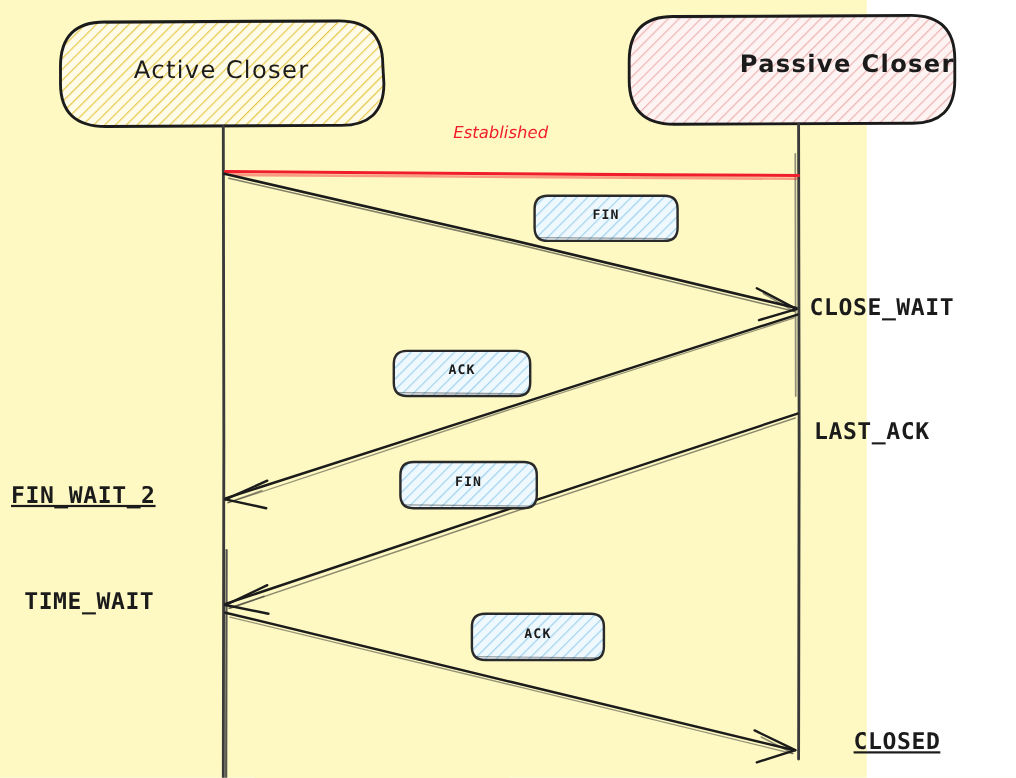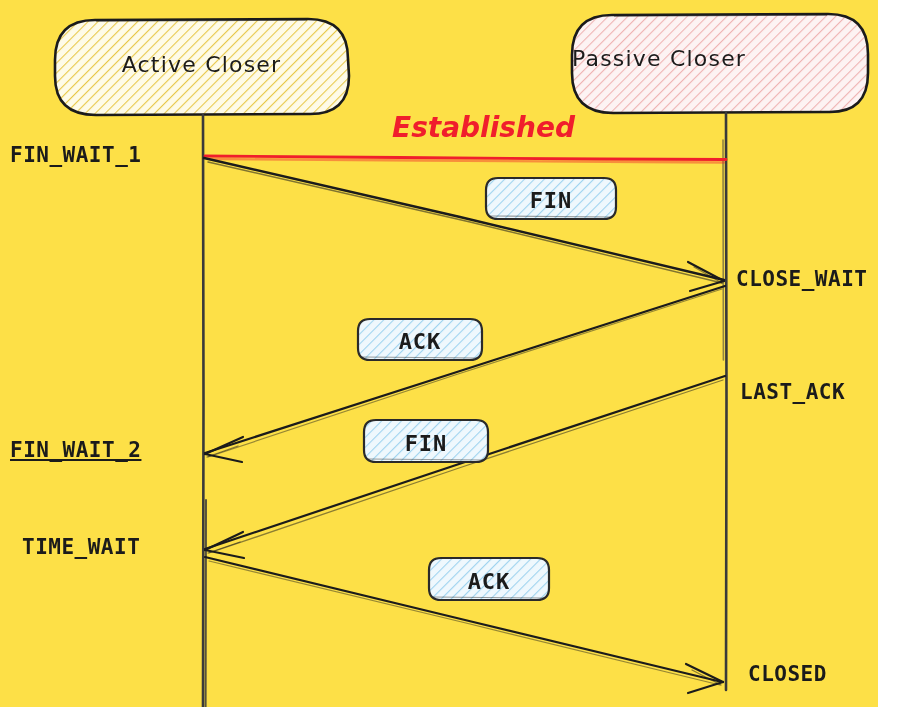--- a/index.html
+++ b/index.html
@@ -1,32 +1,32 @@
 <!DOCTYPE html>
 <html><head>
 <meta charset="utf-8">
 <style>
   html,body{margin:0;padding:0;background:#ffffff;}
   body{width:924px;height:707px;overflow:hidden;
        font-family:"DejaVu Sans",sans-serif;}
-  #stage{position:relative;width:878px;height:707px;background:#fde047;}
+  #stage{position:relative;width:788px;height:707px;background:#fef9c3;}
   svg#canvas{position:absolute;left:0;top:0;width:924px;height:707px;}
 
   .lbl{position:absolute;white-space:nowrap;
        font-family:"DejaVu Sans Mono","Liberation Mono",monospace;
        font-weight:700;color:#1b1b1b;letter-spacing:.5px;}
   .state-lbl{font-size:21px;}
   .estab-lbl{font-family:"DejaVu Sans","Liberation Sans",sans-serif;
-       font-size:28px;font-weight:700;color:#f01e2c;font-style:italic;letter-spacing:0px;}
+       font-size:15px;font-weight:400;color:#f01e2c;font-style:italic;letter-spacing:0px;margin-left:20px;}
   .actor-lbl{position:absolute;white-space:nowrap;
        font-family:"DejaVu Sans","Liberation Sans",sans-serif;
        font-size:22px;font-weight:400;color:#1b1b1b;letter-spacing:1.2px;}
   .msg-lbl{position:absolute;white-space:nowrap;
        font-family:"DejaVu Sans Mono","Liberation Mono",monospace;
-       font-size:22px;font-weight:700;color:#1b1b1b;letter-spacing:1px;}
+       font-size:12px;font-weight:700;color:#1b1b1b;letter-spacing:1px;}
 </style>
 </head>
 <body>
 
 <div id="stage">
 
   <svg id="canvas" viewBox="0 0 924 707">
     <defs>
 
       <pattern id="hatchYellow" width="7" height="7" patternTransform="rotate(45)" patternUnits="userSpaceOnUse">
@@ -111,30 +111,29 @@
       <path d="M368,459 L483,460" fill="none" stroke="#2a2a2a" stroke-width="1.1" opacity=".45"></path>
     </g>
 
     <g>
       <path d="M441,558 L537,558 Q549,558 549,570 L549,588 Q549,600 537,600 L441,600 Q429,600 429,588 L429,570 Q429,558 441,558 Z" fill="url(#hatchBlue)" stroke="#2a2a2a" stroke-width="2.2" stroke-linejoin="round"></path>
       <path d="M433,597 L544,598" fill="none" stroke="#2a2a2a" stroke-width="1.1" opacity=".45"></path>
     </g>
   </svg>
 
   <div class="actor-lbl" style="left:55px;top:52px;width:293px;text-align:center;">Active Closer</div>
-  <div class="actor-lbl" style="left:572px;top:46px;width:296px;text-align:left;">Passive Closer</div>
+  <div class="actor-lbl" style="left:572px;top:46px;width:296px;text-align:right;font-weight:bold;">Passive Closer</div>
 
   <div class="lbl estab-lbl" style="left:392px;top:111px;">Established</div>
 
-  <div class="lbl state-lbl" style="left:10px;top:143px;">FIN_WAIT_1</div>
   <div class="lbl state-lbl" style="left:10px;top:438px;text-decoration:underline;">FIN_WAIT_2</div>
   <div class="lbl state-lbl" style="left:22px;top:535px;">TIME_WAIT</div>
 
   <div class="lbl state-lbl" style="left:736px;top:267px;">CLOSE_WAIT</div>
   <div class="lbl state-lbl" style="left:740px;top:362px;margin-top:18px;">LAST_ACK</div>
-  <div class="lbl state-lbl" style="left:748px;top:662px;">CLOSED</div>
+  <div class="lbl state-lbl" style="left:776px;top:662px;text-decoration:underline;">CLOSED</div>
 
   <div class="msg-lbl" style="left:486px;top:188px;width:130px;text-align:center;">FIN</div>
   <div class="msg-lbl" style="left:358px;top:329px;width:124px;text-align:center;">ACK</div>
   <div class="msg-lbl" style="left:364px;top:431px;width:124px;text-align:center;">FIN</div>
   <div class="msg-lbl" style="left:429px;top:569px;width:120px;text-align:center;">ACK</div>
 
 </div>
 
 </body></html>

